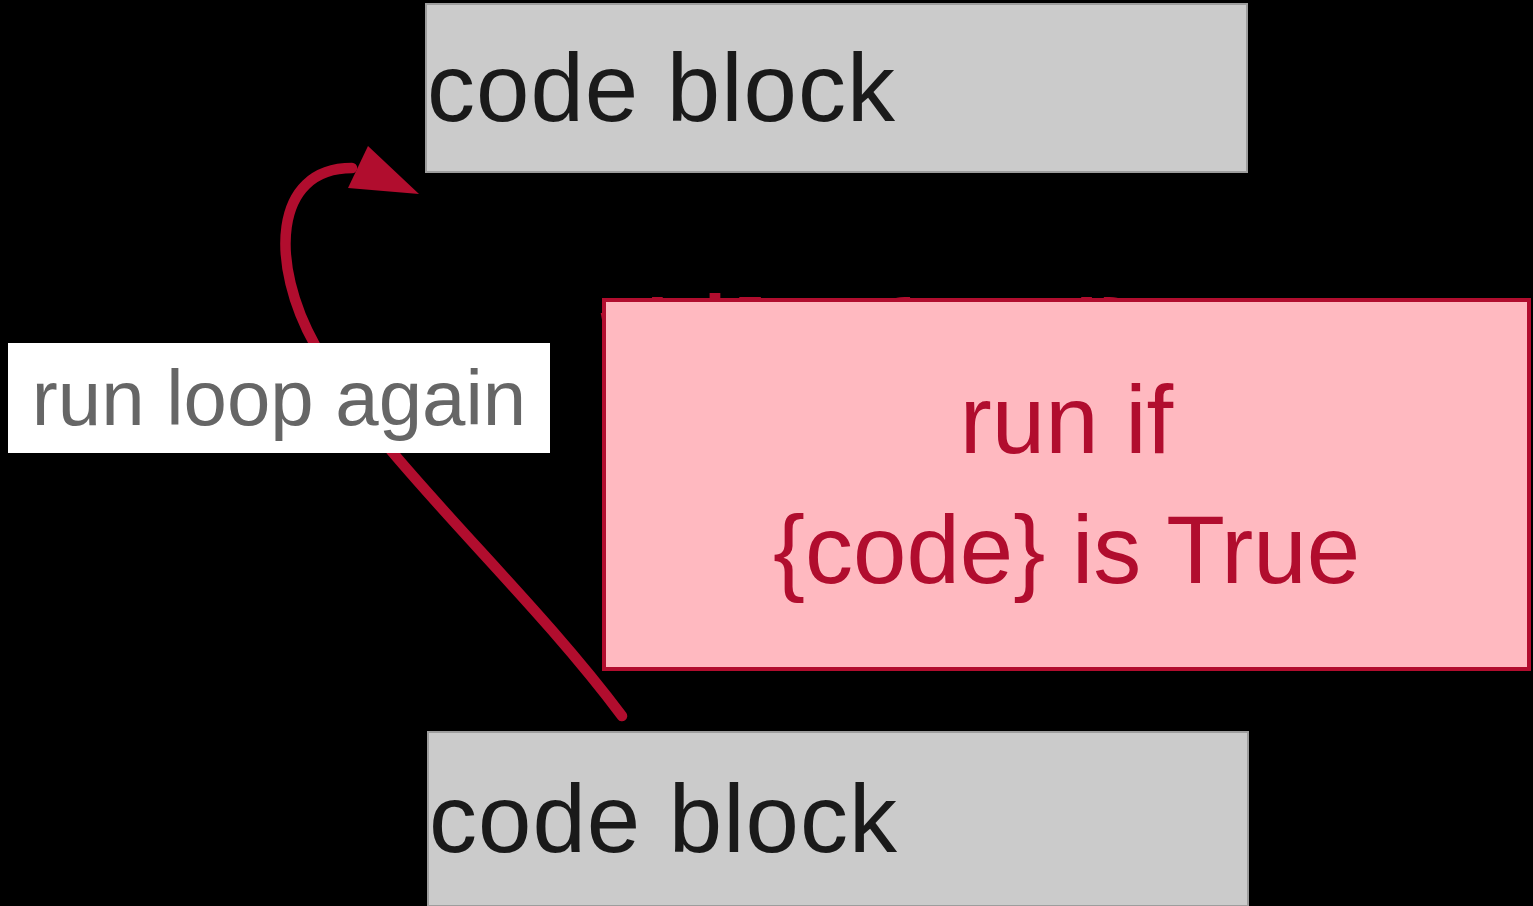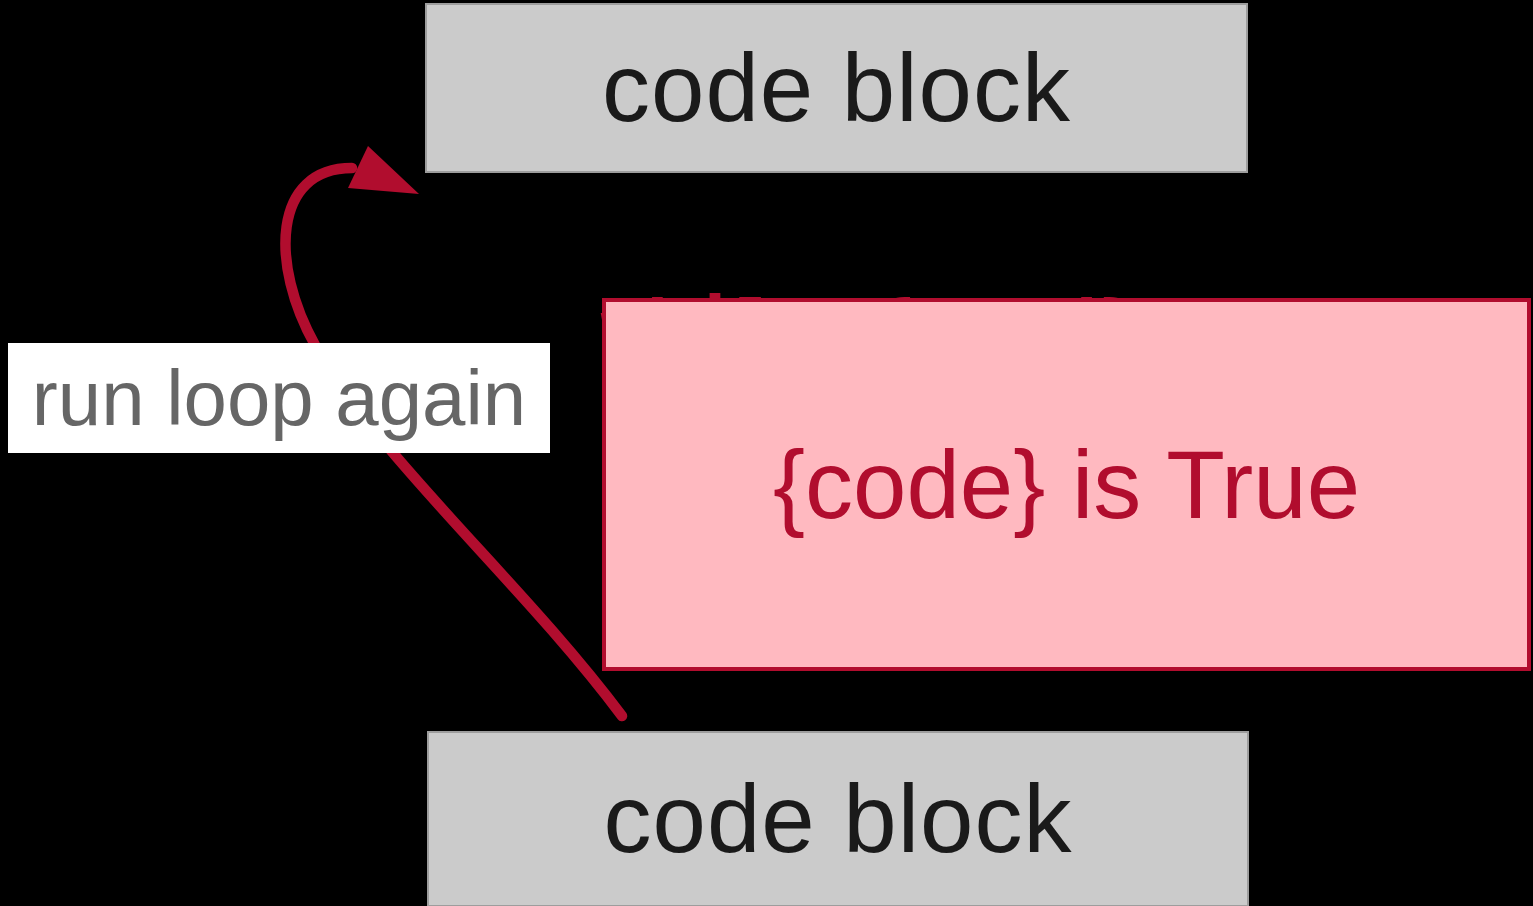--- a/index.html
+++ b/index.html
@@ -18,21 +18,21 @@
     position:relative;
     width:1533px;height:906px;
     overflow:hidden;
     background:var(--background);
     font-family:"Liberation Sans", sans-serif;
   }
   .gray-box{
     position:absolute;
     background:var(--box-gray);
     border:2px solid var(--box-gray-border);
-    display:flex;align-items:center;justify-content:center;
+    display:flex;align-items:center;justify-content:flex-start;
     z-index:2;
   }
   .gray-box .box-label{
     font-size:96px;
     font-weight:100;
     letter-spacing:1px;
     color:var(--code-block-text);
     white-space:nowrap;
   }
   #top-code-block{left:425px;top:3px;width:823px;height:170px;}
@@ -101,20 +101,21 @@
 
   <div id="top-code-block" class="gray-box">
     <span class="box-label">code block</span>
   </div>
 
   <div id="while-statement">
     <span>while {cond}:</span>
   </div>
 
   <div id="condition-box">
+    <div class="cond-line">run if</div>
     <div class="cond-line">{code} is True</div>
   </div>
 
   <div id="run-loop-again-label">
     <span class="loop-label-text">run loop again</span>
   </div>
 
   <div id="bottom-code-block" class="gray-box">
     <span class="box-label">code block</span>
   </div>

